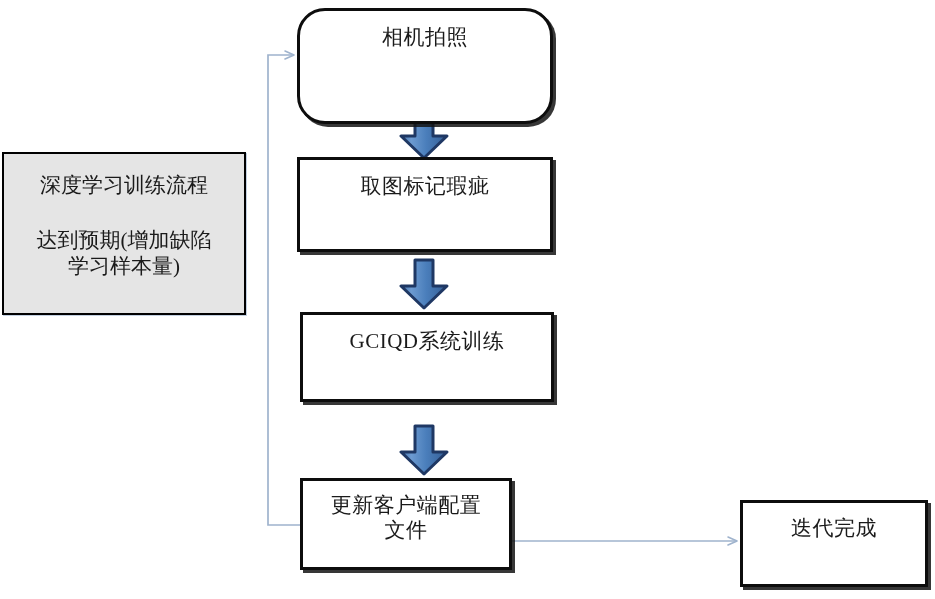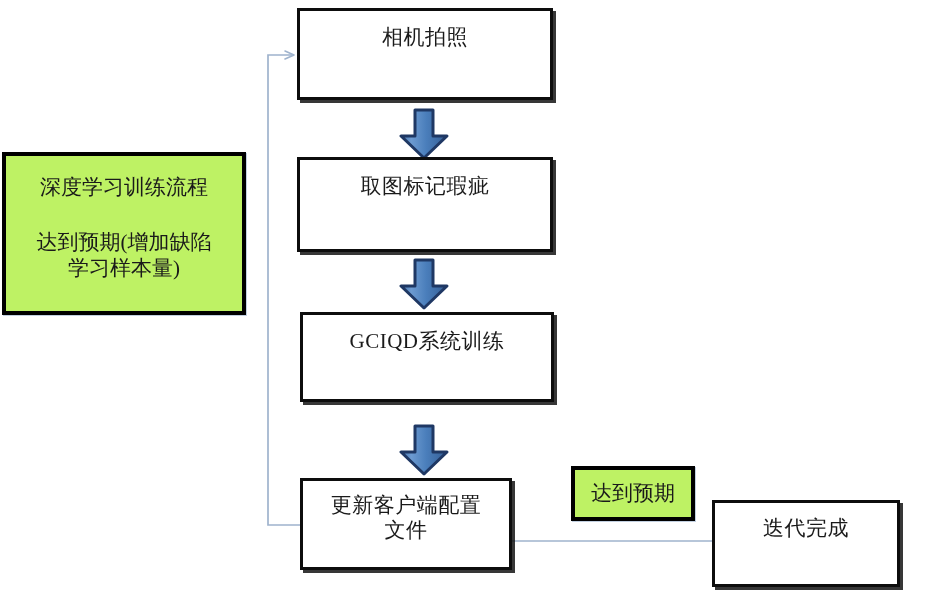--- a/index.html
+++ b/index.html
@@ -36,22 +36,22 @@
     font-size: 21px;
     line-height: 1.18;
     letter-spacing: 0.5px;
     white-space: pre-line;
   }
 
   
   .note-box {
     position: absolute;
     box-sizing: border-box;
-    background: #bef264;
-    border: 4px solid #000000;
+    background: #e5e5e5;
+    border: 2px solid #000000;
     box-shadow: 1px 1px 0 0 rgba(143,170,201,0.55);
   }
   .note-line {
     position: absolute;
     left: 0;
     right: 0;
     text-align: center;
     color: #1a1a1a;
     font-size: 21px;
     line-height: 1.25;
@@ -129,38 +129,35 @@
     </defs>
     <path d="M19,2 L37,2 L37,28 L51,28 L28,50 L5,28 L19,28 Z" fill="url(#ba3)" stroke="#1f3864" stroke-width="3" stroke-linejoin="round"></path>
   </svg>
 
   <div class="note-box" style="left:2px; top:152px; width:244px; height:163px;">
     <div class="note-line" style="top:18px;">深度学习训练流程</div>
     <div class="note-line" style="top:73px;">达到预期(增加缺陷
 学习样本量)</div>
   </div>
 
-  <div class="proc-box" style="left:297px; top:8px; width:256px; height:92px;">
+  <div class="proc-box" style="left:297px; top:8px; width:256px; height:116px;border-radius:28px;">
     <div class="proc-label" style="top:14px;">相机拍照</div>
   </div>
 
   <div class="proc-box" style="left:297px; top:157px; width:256px; height:95px;">
     <div class="proc-label" style="top:14px;">取图标记瑕疵</div>
   </div>
 
   <div class="proc-box" style="left:300px; top:312px; width:254px; height:90px;">
     <div class="proc-label" style="top:14px;">GCIQD系统训练</div>
   </div>
 
   <div class="proc-box" style="left:300px; top:478px; width:212px; height:92px;">
     <div class="proc-label" style="top:12px;">更新客户端配置
 文件</div>
   </div>
 
-  <div class="note-box" style="left:571px; top:466px; width:124px; height:55px;">
-    <div class="note-line" style="top:10px;">达到预期</div>
-  </div>
 
-  <div class="proc-box" style="left:712px; top:500px; width:188px; height:87px;">
+  <div class="proc-box" style="left:740px; top:500px; width:188px; height:87px;">
     <div class="proc-label" style="top:13px;">迭代完成</div>
   </div>
 
 </div>
 
 </body></html>

